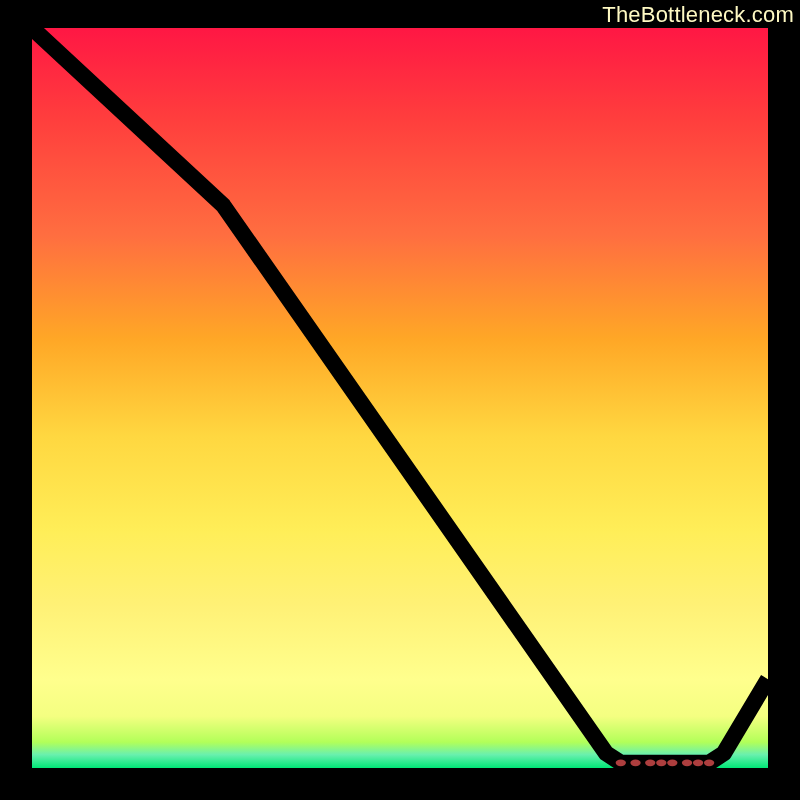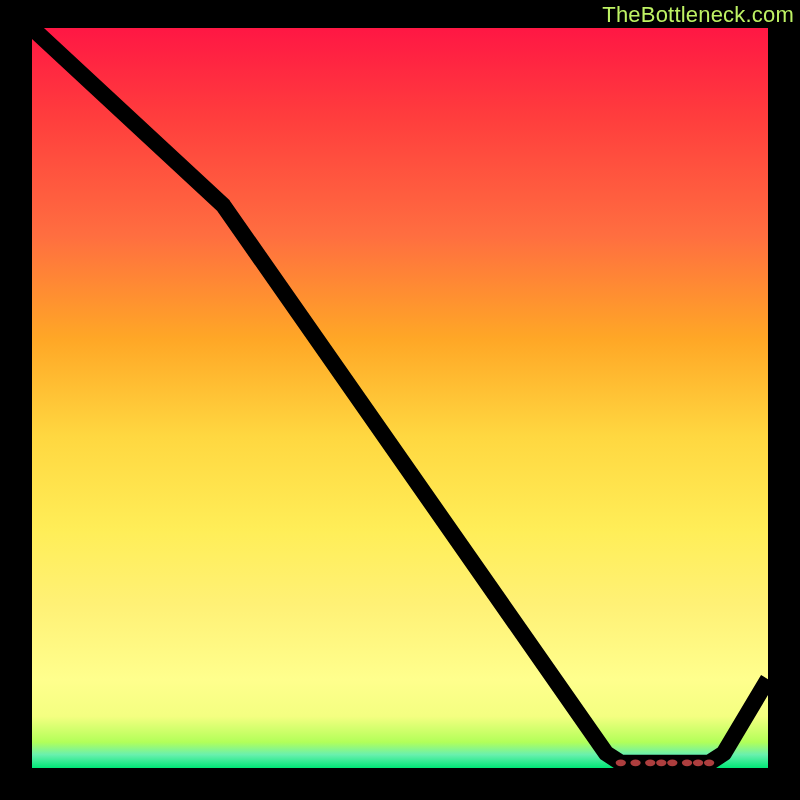--- a/index.html
+++ b/index.html
@@ -14,21 +14,21 @@
   .frame {
     position: relative;
     width: 800px;
     height: 800px;
     background: #000;
   }
   .watermark {
     position: absolute;
     top: 2px;
     right: 6px;
-    color: #bef264;
+    color: #fef9c3;
     font-size: 22px;
     letter-spacing: 0.2px;
     z-index: 50;
   }
   .plot-area {
     position: absolute;
     left: 32px;
     top: 28px;
     width: 736px;
     height: 740px;

